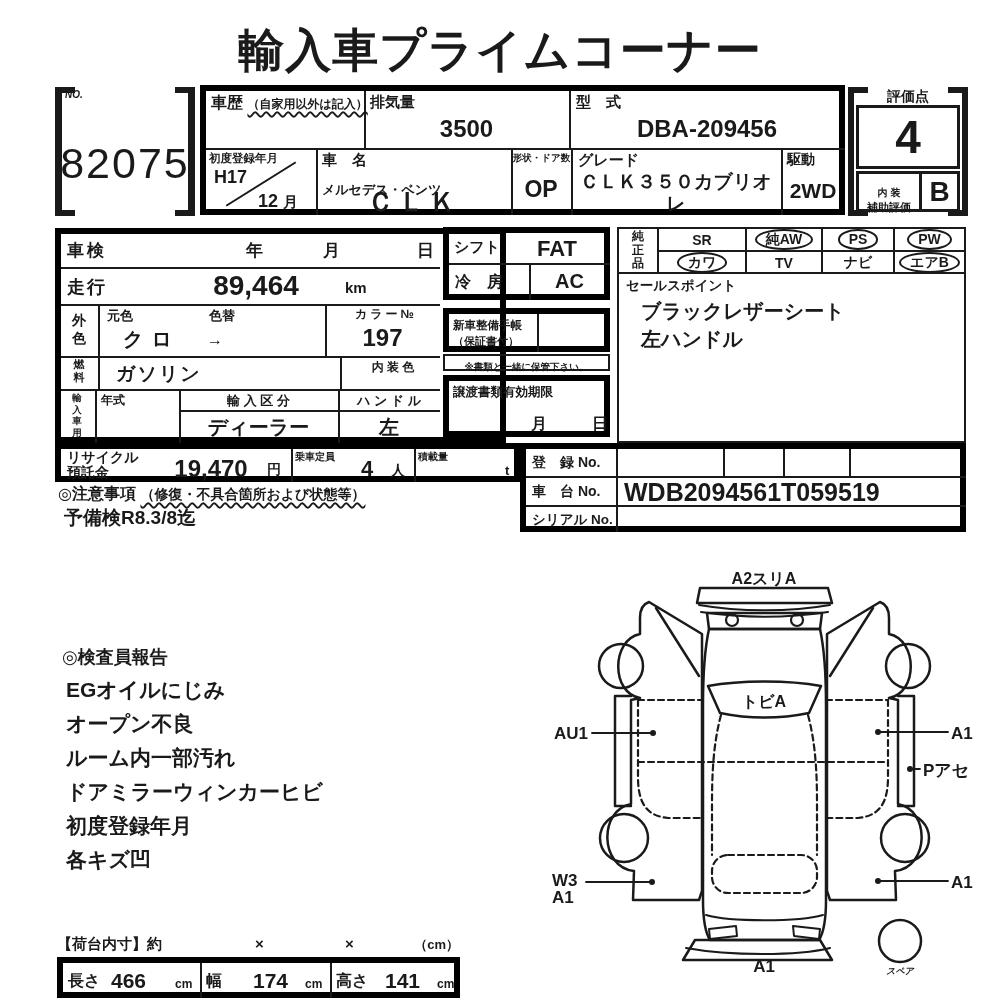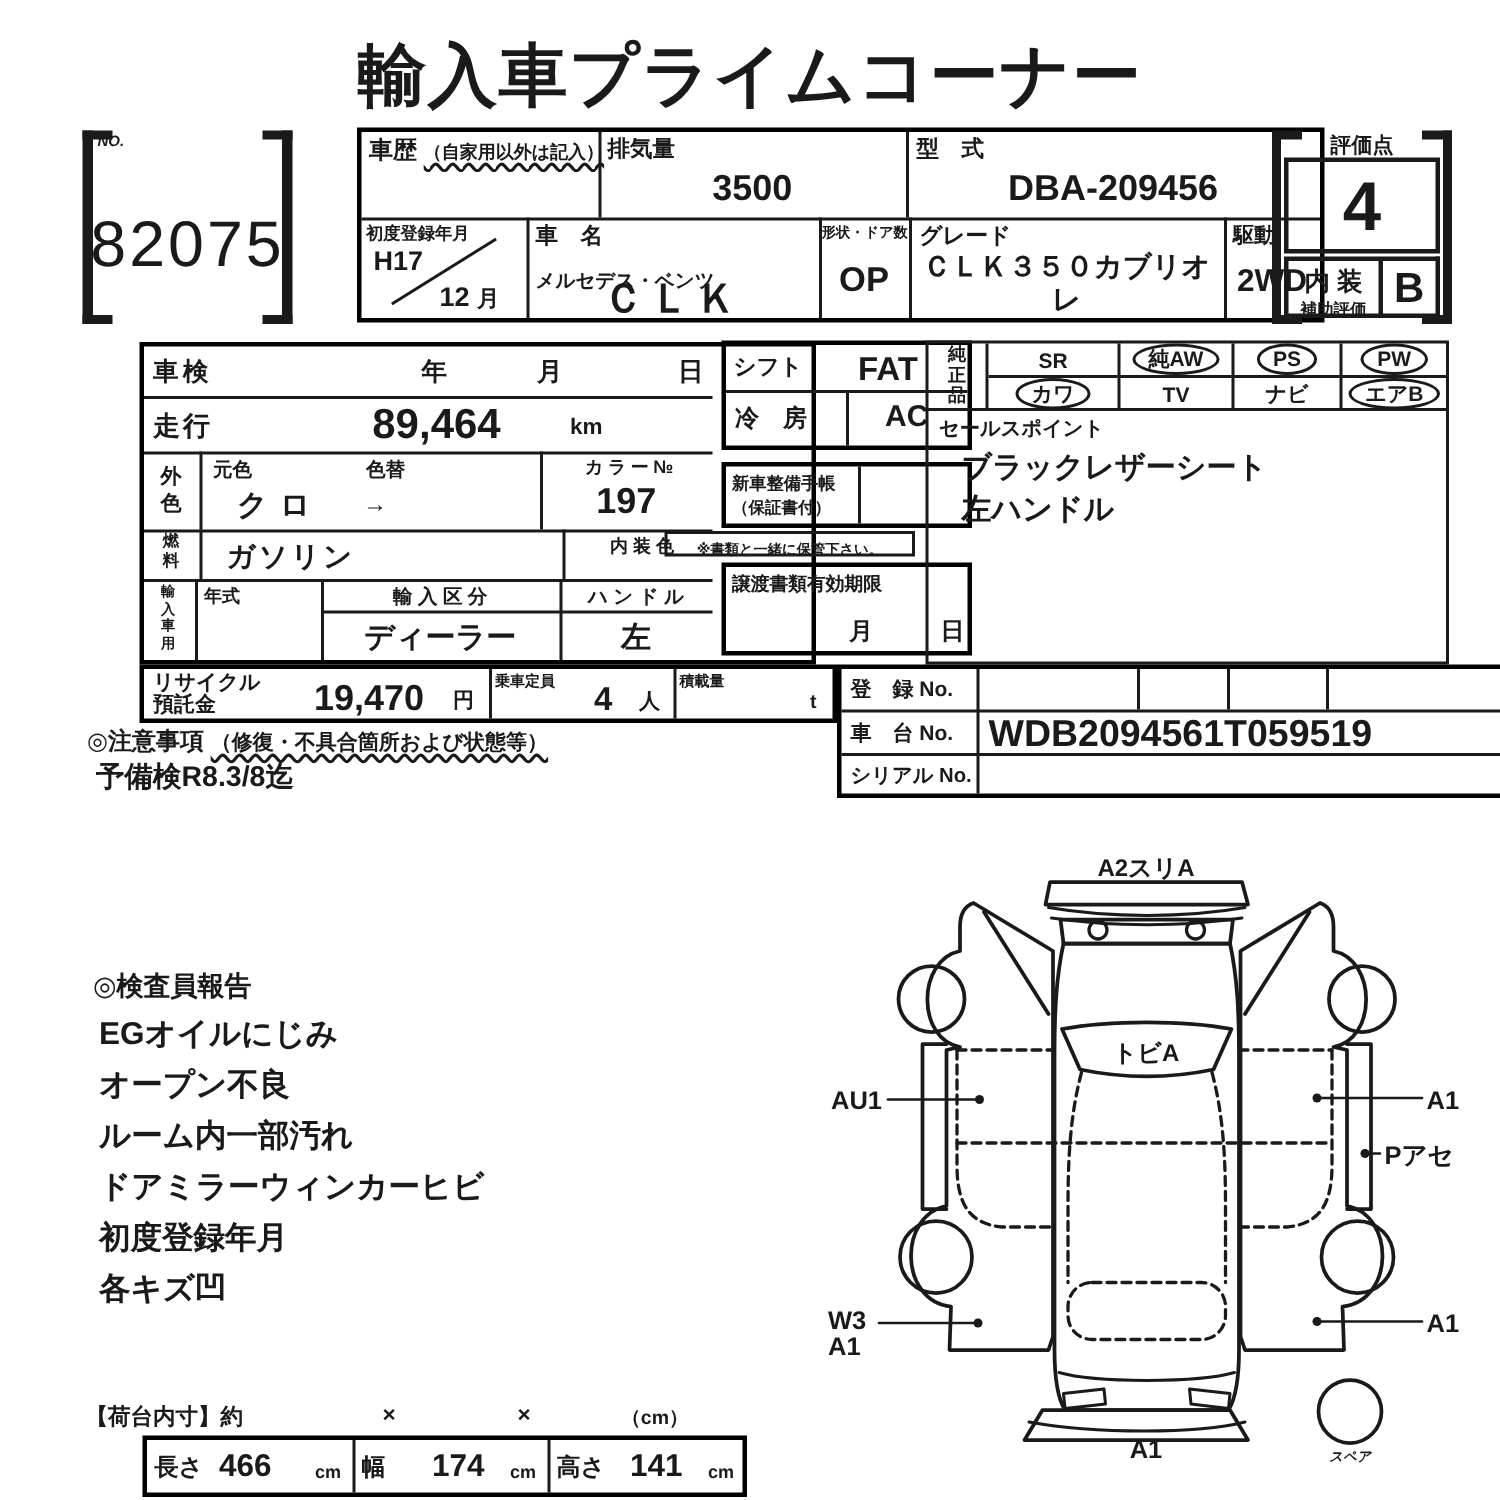--- a/index.html
+++ b/index.html
@@ -2,21 +2,21 @@
 <html><head>
 <meta charset="utf-8">
 <style>
   html,body{margin:0;padding:0;background:#e8e8e8;}
   #sheet{position:relative;width:1000px;height:1000px;background:#ffffff;
     font-family:"Liberation Sans","DejaVu Sans",sans-serif;color:#1a1a1a;overflow:hidden;}
   .abs{position:absolute;}
   .b{font-weight:700;}
   .sb{font-weight:600;}
   .ctr{text-align:center;}
-  .box{position:absolute;border:3px solid #000000;box-sizing:border-box;margin-left:38px;}
+  .box{position:absolute;border:6px solid #000000;box-sizing:border-box;}
   .box2{position:absolute;border:2px solid #1a1a1a;box-sizing:border-box;}
   .vline{position:absolute;width:2px;background:#1a1a1a;}
   .hline{position:absolute;height:2px;background:#1a1a1a;}
   .stack{word-break:break-all;text-align:center;}
   
   .brkt{position:absolute;box-sizing:border-box;}
   .brkt .bar-l,.brkt .bar-r{position:absolute;top:0;bottom:0;width:7px;background:#1a1a1a;}
   .brkt .bar-l{left:0;} .brkt .bar-r{right:0;}
   .brkt .s{position:absolute;width:20px;height:6px;background:#1a1a1a;}
   .brkt .tl{left:0;top:0;} .brkt .bl{left:0;bottom:0;}
@@ -92,21 +92,21 @@
       <div class="bar-r" style="width:6px;"></div>
     <div class="s tl"></div>
       <div class="s bl"></div>
       <div class="s tr"></div>
       <div class="s br"></div>
     <div class="abs b ctr" style="left:0;top:1px;width:120px;font-size:14px;">評価点</div>
     <div class="abs" style="left:8px;top:18px;width:104px;height:64px;border:3px solid #1a1a1a;box-sizing:border-box;">
       <div class="ctr" style="font-size:46px;line-height:58px;font-weight:600;">4</div>
     </div>
     <div class="abs" style="left:8px;top:84px;width:66px;height:41px;border:3px solid #1a1a1a;box-sizing:border-box;text-align:center;">
-      <div class="b" style="font-size:17px;margin-top:2px;">内 装</div>
+      <div class="b" style="font-size:10px;margin-top:12px;">内 装</div>
       <div class="b" style="font-size:11px;">補助評価</div>
     </div>
     <div class="abs" style="left:74px;top:84px;width:38px;height:41px;border:3px solid #1a1a1a;border-left:none;box-sizing:border-box;">
       <div class="ctr sb" style="font-size:28px;line-height:35px;">B</div>
     </div>
   </div>
 
   <div class="box" style="left:55px;top:228px;width:451px;height:215px;">
     <div class="hline" style="left:0;top:33px;width:379px;"></div>
     <div class="hline" style="left:0;top:70px;width:379px;"></div>

